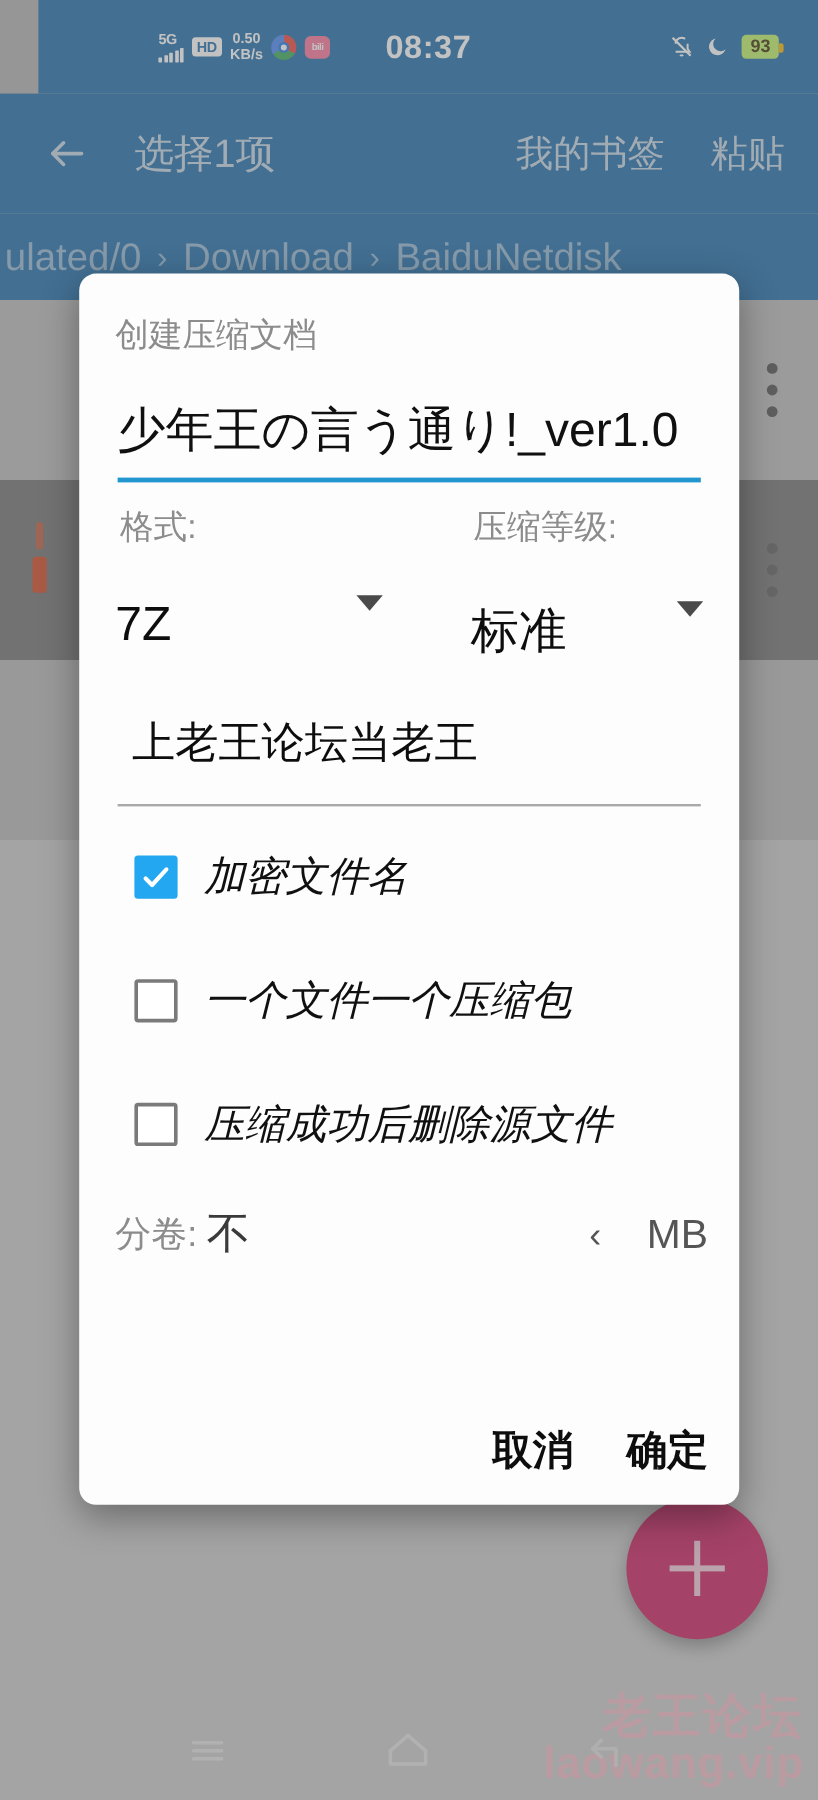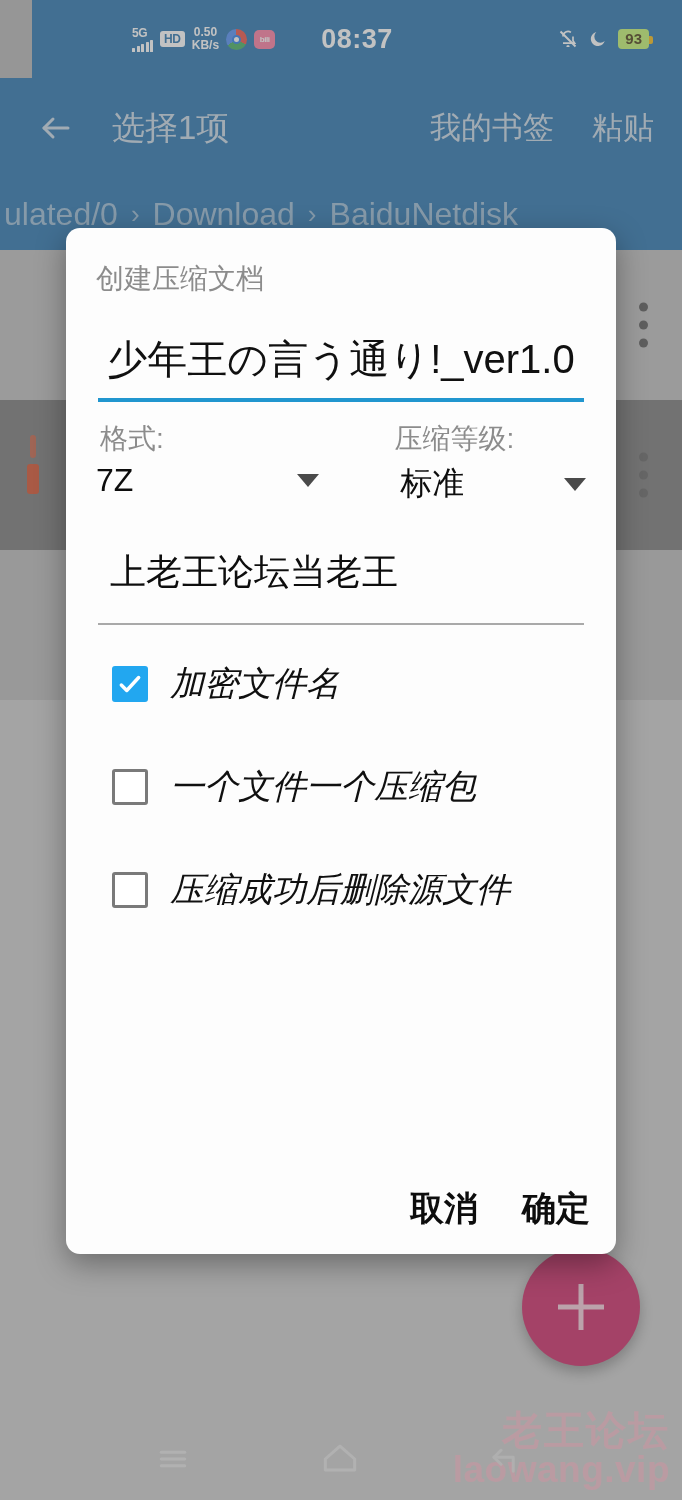--- a/index.html
+++ b/index.html
@@ -119,30 +119,30 @@
 
   .dialog {
     position:absolute; left:66px; top:228px; width:550px; height:1026px;
     background:#fdfdfd; border-radius:14px;
     box-shadow:0 10px 30px rgba(0,0,0,.35);
     padding:0 0 0 0; overflow:hidden;
   }
   .dlg-title { margin:32px 0 0 30px; font-size:28px; color:#8c8c8c; }
 
   .name-field { margin:36px 32px 0 32px; }
-  .name-val { font-size:40px; color:#101010; line-height:1.25; word-break:break-all;text-align:center; }
+  .name-val { font-size:40px; color:#101010; line-height:1.25; word-break:break-all; }
   .name-underline { height:4px; background:#2196cf; margin-top:14px; }
 
   .row-selects { display:flex; margin:18px 30px 0 30px; }
   .sel-col { flex:1; }
   .sel-col.second { flex:1.2; }
   .sel-label { font-size:28px; color:#8c8c8c; margin-left:4px; }
   .sel-label.c { text-align:center; }
   .sel-body { display:flex; align-items:center; margin-top:4px; }
-  .sel-value { font-size:32px; color:#0d0d0d; }
+  .sel-value { font-size:40px; color:#0d0d0d;margin-top:36px; }
   .sel-value.c { flex:1; text-align:center; }
   .caret { width:0;height:0;border-left:11px solid transparent;
     border-right:11px solid transparent;border-top:13px solid #4a4a4a; margin-left:auto;}
   .sel-col.second .caret { margin-left:18px; }
 
   .pwd-field { margin:42px 32px 0 32px; }
   .pwd-val { font-size:36px; color:#0d0d0d; padding-left:12px;}
   .pwd-underline { height:2px; background:#a9a9a9; margin-top:26px; }
 
   .checks { margin:36px 32px 0 32px; }
@@ -330,19 +330,28 @@
       <div class="chk-row">
         <span class="chk-box"></span>
         <span class="chk-label">一个文件一个压缩包</span>
       </div>
       <div class="chk-row">
         <span class="chk-box"></span>
         <span class="chk-label">压缩成功后删除源文件</span>
       </div>
     </div>
 
+    <div class="split-row">
+      <span class="split-label">分卷:</span>
+      <span class="split-input">
+        <span class="split-val">不</span>
+        <span class="split-chev">‹</span>
+        <span class="split-underline"></span>
+      </span>
+      <span class="split-unit">MB</span>
+    </div>
 
     <div class="dlg-buttons">
       <span class="dlg-btn">取消</span>
       <span class="dlg-btn">确定</span>
     </div>
   </div>
 </div>
 
 </body></html>

